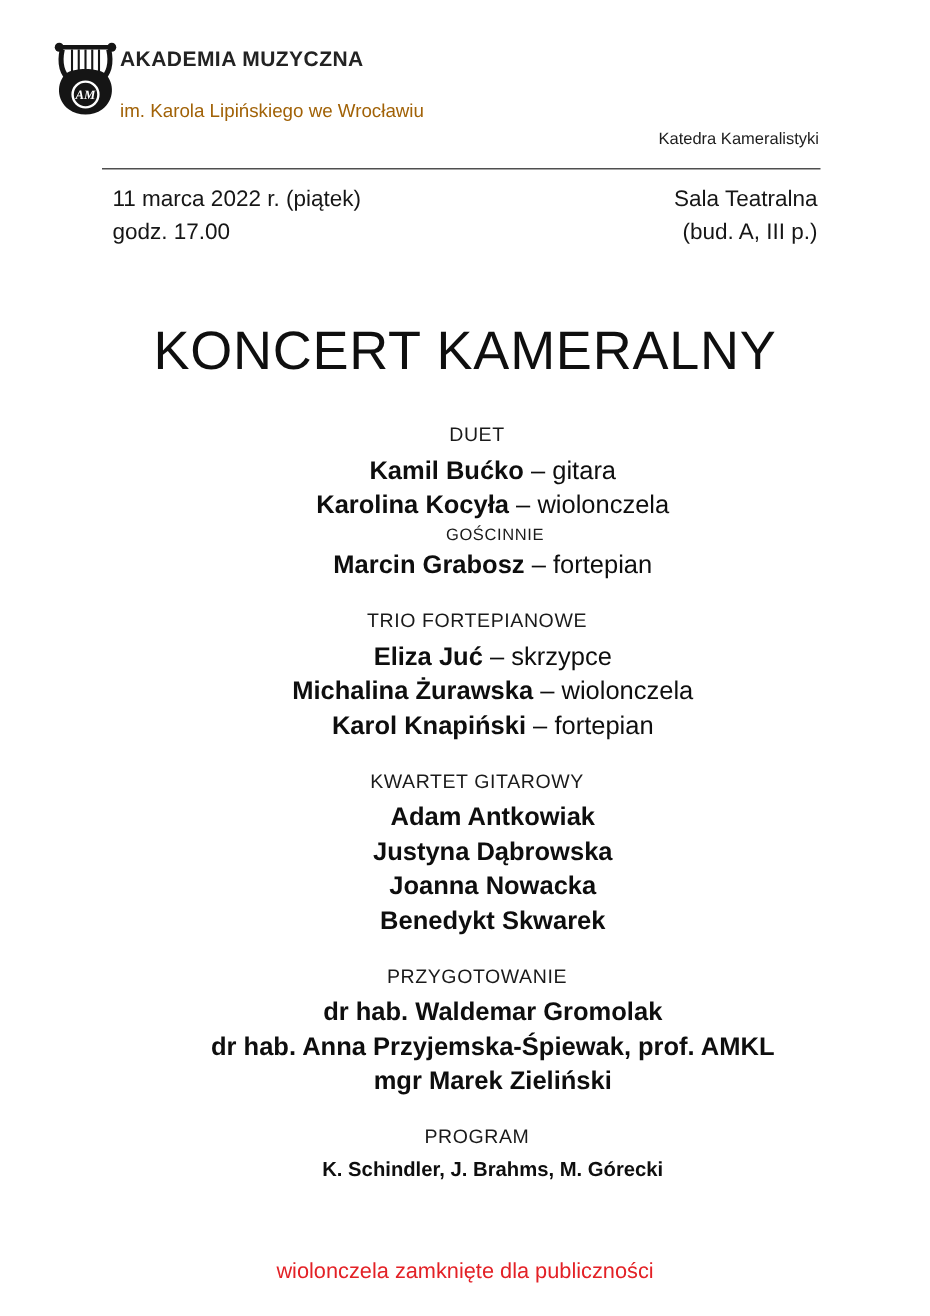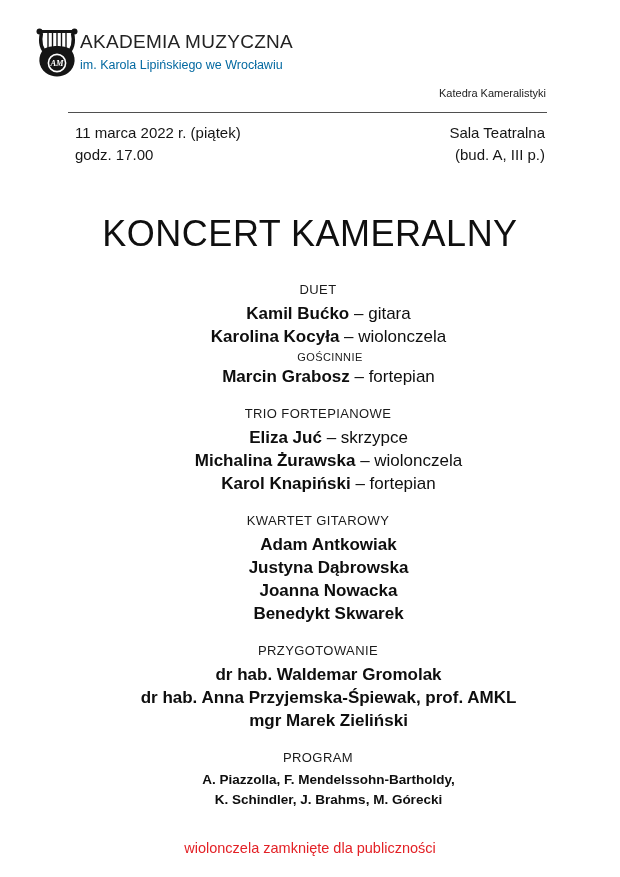--- a/index.html
+++ b/index.html
@@ -6,22 +6,22 @@
   body{
     width:620px;height:877px;background:#ffffff;
     font-family:"Liberation Sans", sans-serif;color:#1d1d1f;
     -webkit-font-smoothing:antialiased;
   }
   .page{position:relative;width:620px;height:877px;overflow:hidden;background:#fff;}
 
   
   .logo{position:absolute;left:34px;top:24px;width:46px;height:54px;}
   .org{position:absolute;left:80px;top:31px;}
-  .org-name{font-size:19px;letter-spacing:.3px;color:#232323;font-weight:400;}
-  .org-sub{font-size:12.5px;margin-top:5px;color:#0369a1;}
+  .org-name{font-size:14px;letter-spacing:.3px;color:#232323;font-weight:700;}
+  .org-sub{font-size:12.5px;margin-top:20px;color:#a16207;}
   .department{position:absolute;right:74px;top:87px;font-size:11px;color:#1c1c1c;}
   .divider{position:absolute;left:68px;right:73px;top:112px;border-top:1.5px solid #4f4f4f;height:0;}
 
   .event-row{position:absolute;left:75px;right:75px;top:122px;display:flex;justify-content:space-between;font-size:15px;line-height:21.5px;color:#161616;}
   .event-right{text-align:right;}
 
   
   .title{position:absolute;top:213px;left:0;right:0;text-align:center;
          font-size:36px;letter-spacing:.5px;color:#0f0f0f;font-weight:400;white-space:nowrap;}
 
@@ -111,21 +111,20 @@
 
     <div class="section">
       <div class="section-label">PRZYGOTOWANIE</div>
       <div class="entry"><span class="nm">dr hab. Waldemar Gromolak</span></div>
       <div class="entry"><span class="nm">dr hab. Anna Przyjemska-Śpiewak, prof. AMKL</span></div>
       <div class="entry"><span class="nm">mgr Marek Zieliński</span></div>
     </div>
 
     <div class="section section-program">
       <div class="section-label">PROGRAM</div>
-      <div class="entry"><span class="nm">A. Piazzolla, F. Mendelssohn-Bartholdy,</span></div>
       <div class="entry"><span class="nm">K. Schindler, J. Brahms, M. Górecki</span></div>
     </div>
 
   </div>
 
   <div class="notice">wiolonczela zamknięte dla publiczności</div>
 
 </div>
 
 </body></html>

